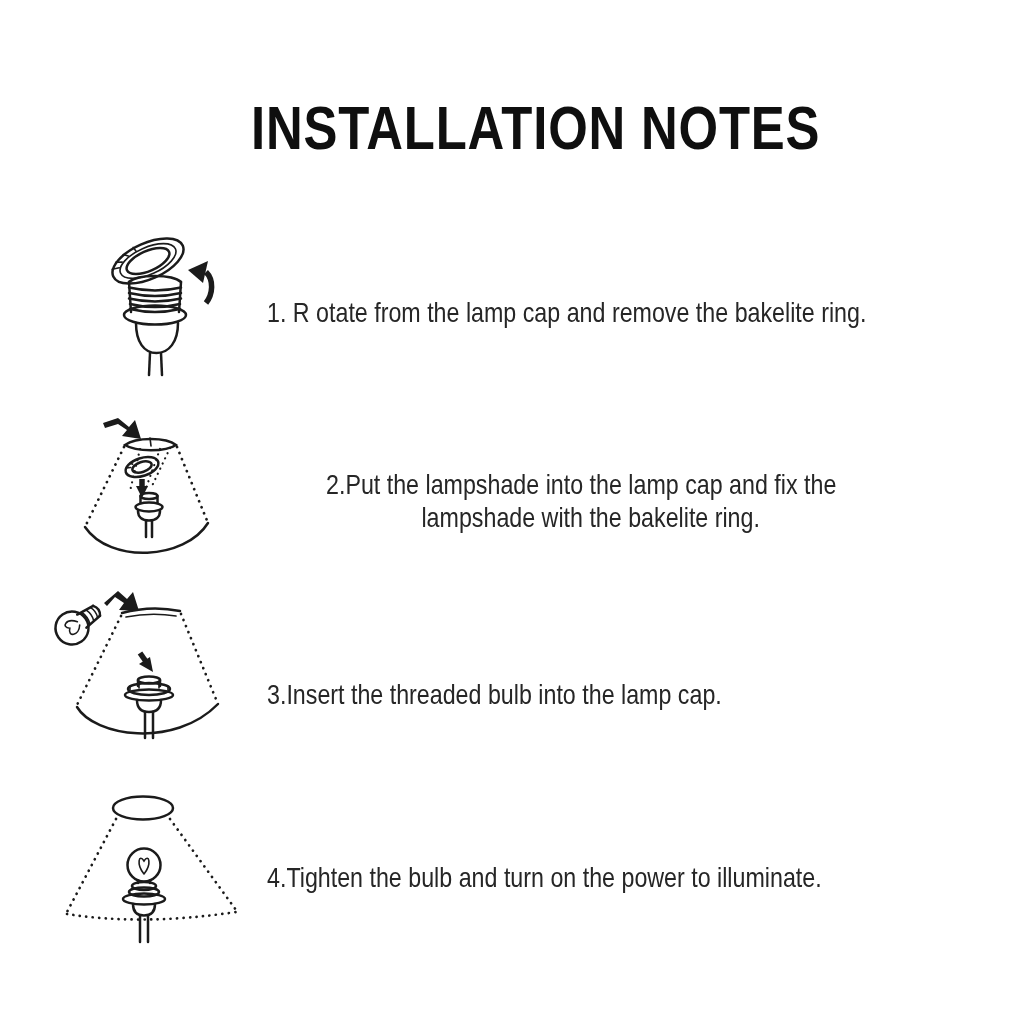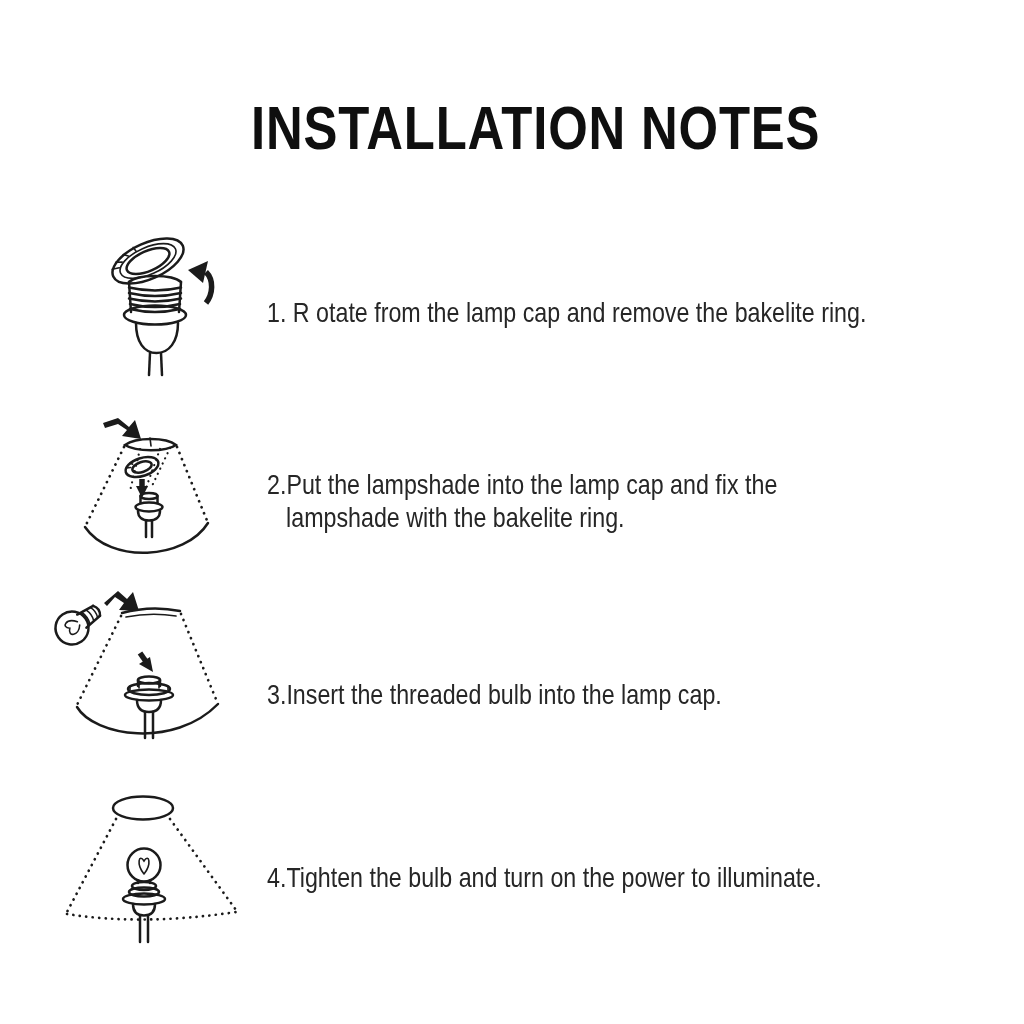--- a/index.html
+++ b/index.html
@@ -3,21 +3,21 @@
 <meta charset="utf-8">
 <style>
   html, body { margin: 0; padding: 0; }
   body {
     width: 1024px; height: 1024px;
     background: #ffffff;
     overflow: hidden;
     position: relative;
     font-family: "Liberation Sans", sans-serif;
   }
-  .page { position: absolute; inset: 0; }
+  .page { position: absolute; inset: 0; text-align: center; }
 
   .title {
     position: absolute;
     left: 251px; top: 95px;
     margin: 0;
     font-size: 62px;
     line-height: 1.05;
     font-weight: 700;
     color: #0f0f0f;
     letter-spacing: 1px;

